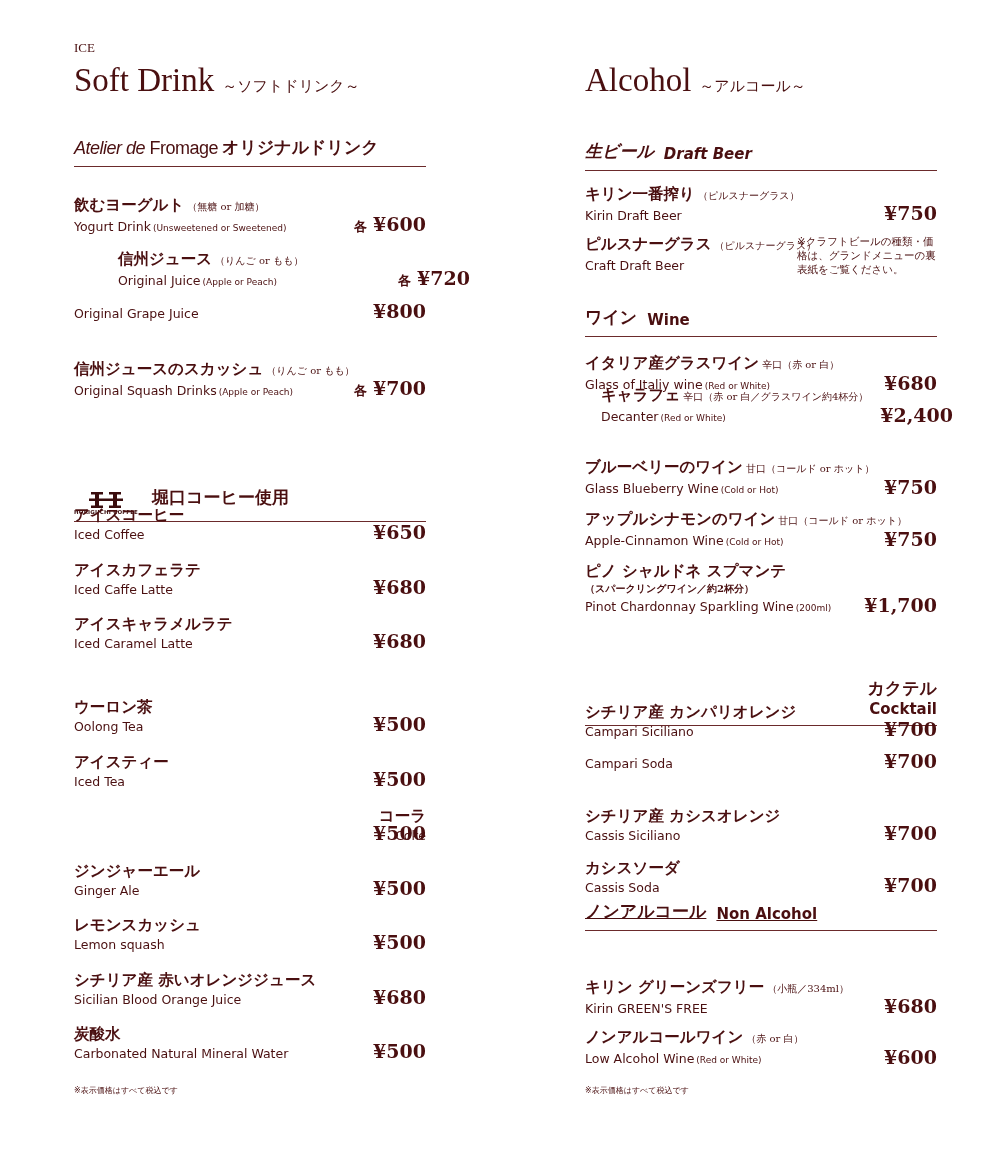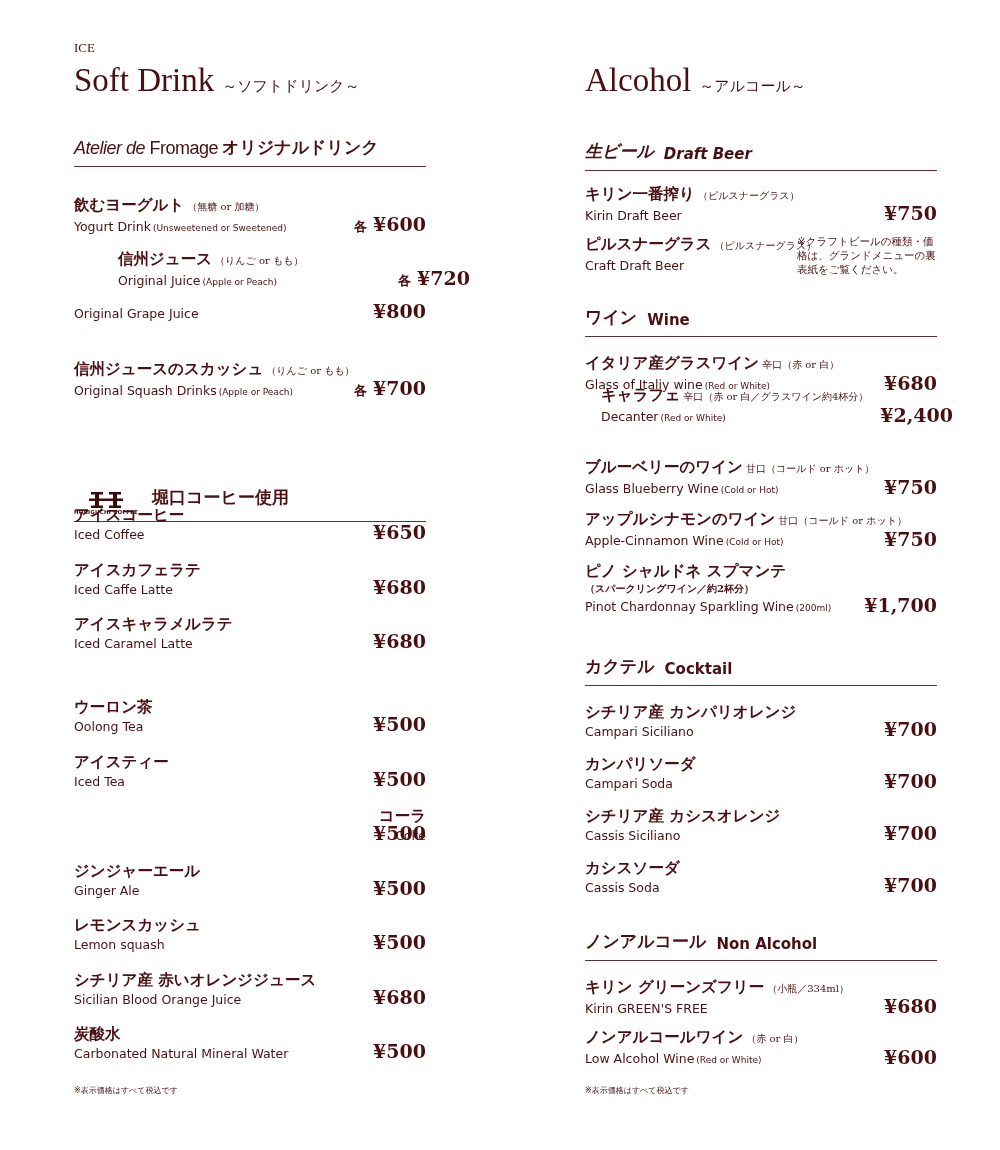--- a/index.html
+++ b/index.html
@@ -202,46 +202,45 @@
     <div class="en"><span>Apple-Cinnamon Wine</span><span class="note">(Cold or Hot)</span></div>
     <div class="price">¥750</div>
   </div>
   <div class="item" style="top:561px;">
     <div class="jp">ピノ シャルドネ スプマンテ</div>
     <div class="jp2">（スパークリングワイン／約2杯分）</div>
     <div class="en"><span>Pinot Chardonnay Sparkling Wine</span><span class="note">(200ml)</span></div>
     <div class="price">¥1,700</div>
   </div>
 
-  <div class="sec-head" style="top:655px;">
+  <div class="sec-head" style="top:677px;flex-direction:column;">
     <span>カクテル</span>
       <span class="en">Cocktail</span>
   </div>
   <div class="item" style="top:702px;">
     <div class="jp">シチリア産 カンパリオレンジ</div>
     <div class="en">Campari Siciliano</div>
     <div class="price">¥700</div>
   </div>
   <div class="item" style="top:754px;">
-    <div class="jp">カンパリソーダ</div>
     <div class="en">Campari Soda</div>
     <div class="price">¥700</div>
   </div>
   <div class="item" style="top:806px;">
     <div class="jp">シチリア産 カシスオレンジ</div>
     <div class="en">Cassis Siciliano</div>
     <div class="price">¥700</div>
   </div>
   <div class="item" style="top:858px;">
     <div class="jp">カシスソーダ</div>
     <div class="en">Cassis Soda</div>
     <div class="price">¥700</div>
   </div>
 
-  <div class="sec-head" style="top:930px;">
+  <div class="sec-head" style="top:900px;text-decoration:underline;">
     <span>ノンアルコール</span>
       <span class="en">Non Alcohol</span>
   </div>
   <div class="item" style="top:977px;">
     <div class="jp"><span>キリン グリーンズフリー</span><span class="note">（小瓶／334ml）</span></div>
     <div class="en">Kirin GREEN'S FREE</div>
     <div class="price">¥680</div>
   </div>
   <div class="item" style="top:1027px;">
     <div class="jp"><span>ノンアルコールワイン</span><span class="note">（赤 or 白）</span></div>

